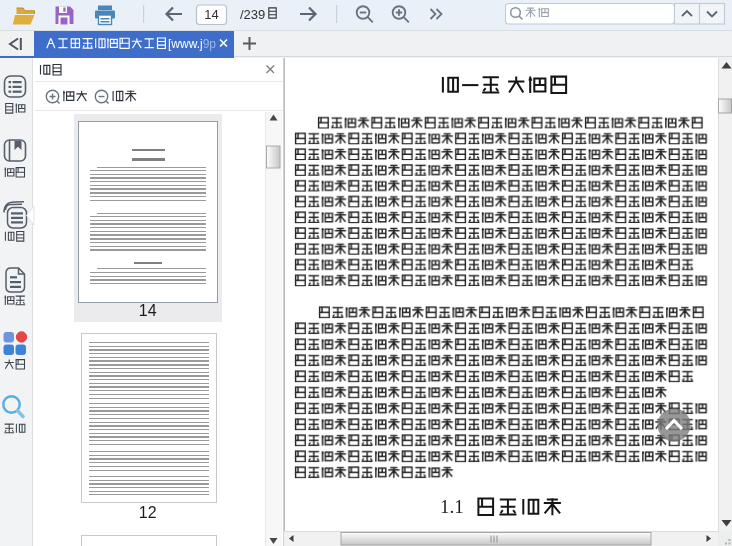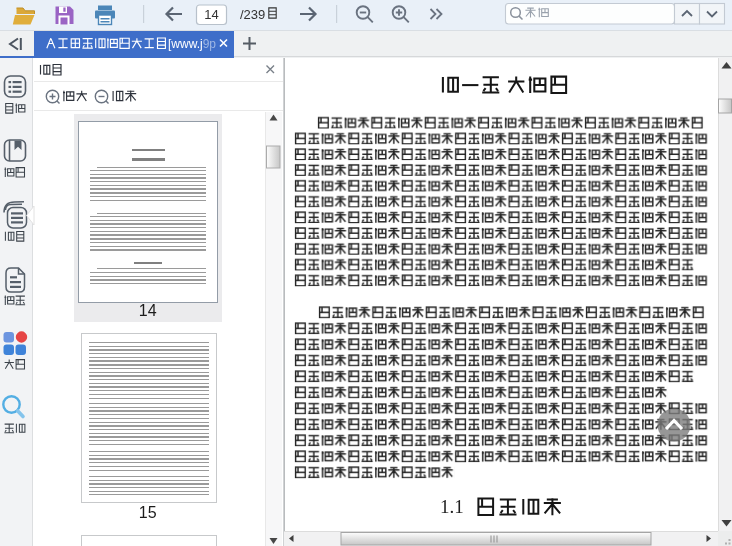--- a/index.html
+++ b/index.html
@@ -36,21 +36,21 @@
 <div class="abs" id="bluestrip"></div>
 <div class="abs" id="tabline"></div>
 <div class="abs" id="sidebar"></div>
 <div class="abs" id="panel"></div>
 <div class="abs" id="phead"></div>
 <div class="abs" id="prow2"></div>
 <div class="abs" id="selband"></div>
 <div class="abs" id="page14"></div>
 <div class="abs" id="lbl14">14</div>
 <div class="abs" id="page15"></div>
-<div class="abs" id="lbl15">15</div>
+<div class="abs" id="lbl15">12</div>
 <div class="abs" id="page16"></div>
 <div class="abs" id="main"></div>
 <div class="abs" id="pageedge"></div>
 <div class="abs" id="vscroll"></div>
 <div class="abs" id="hscroll"></div>
 <div class="abs" id="corner"></div>
 <div class="abs" id="pscroll"></div>
 
 <div class="abs" style="left:132px;top:149px;width:33px;height:2.2px;background:#808080;"></div>
 <div class="abs" style="left:132px;top:158.2px;width:33px;height:2.4px;background:#808080;"></div>

